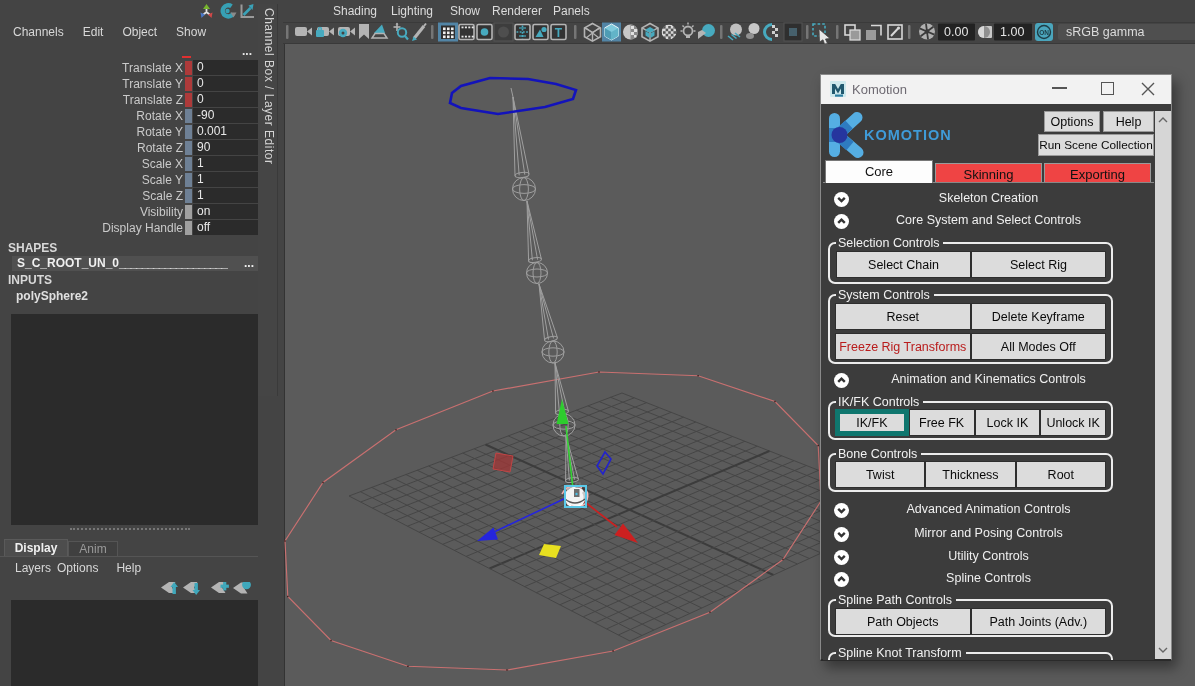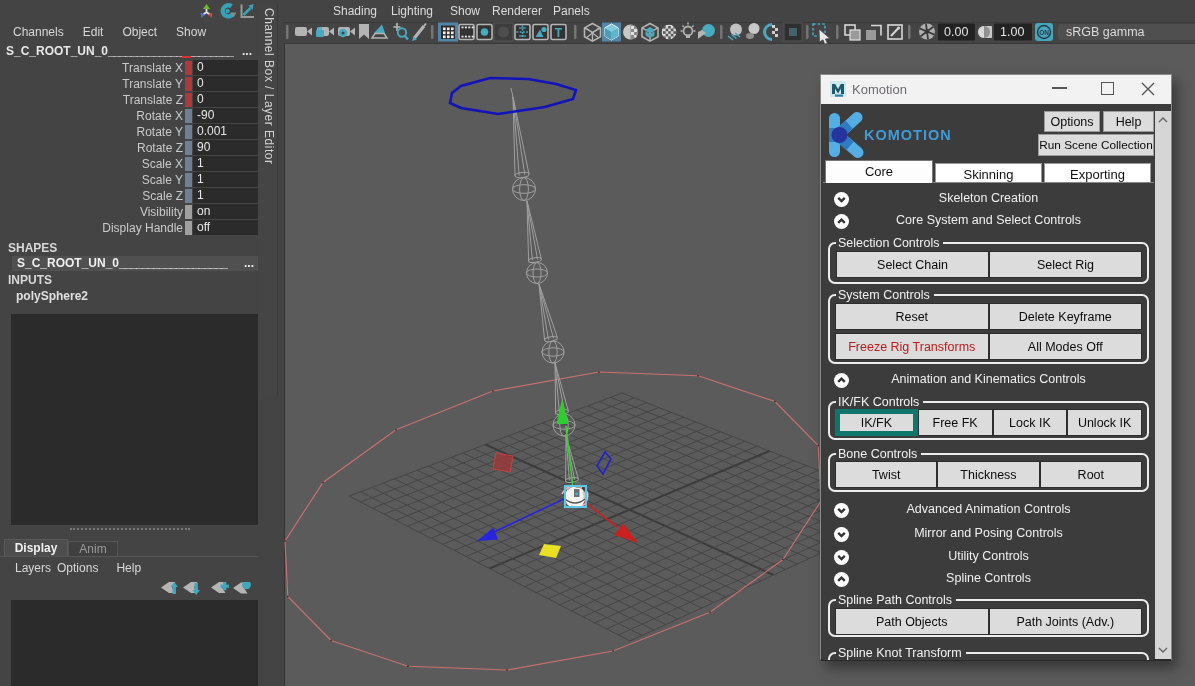--- a/index.html
+++ b/index.html
@@ -14,33 +14,32 @@
 .cval{position:absolute;left:193px;top:0;width:62px;height:15px;background:#2b2b2b;color:#e8e8e8;padding-left:4px;line-height:15px;}
 .darkbox{position:absolute;background:#2b2b2b;}
 
 #vpmenu{position:absolute;left:283px;top:0;width:912px;height:22px;background:#444444;color:#dcdcdc;font-size:12px;}
 #vpmenu span{position:absolute;top:4px;}
 #vptool{position:absolute;left:283px;top:22px;width:912px;height:22px;background:#444444;border-top:1px solid #3a3a3a;border-bottom:1px solid #393939;box-sizing:border-box;}
 #vp3d{position:absolute;left:284px;top:44px;width:911px;height:642px;background:#5b5b5b;border-left:1px solid #333;box-sizing:border-box;}
 
 #kwin{position:absolute;left:820px;top:74px;width:352px;height:587px;background:#3c3c3c;border:1px solid #8a8a8a;border-bottom:2px solid #2a2a2a;box-sizing:border-box;box-shadow:5px 7px 12px rgba(0,0,0,0.4);}
 #ktitle{position:absolute;left:0;top:0;width:350px;height:29px;background:#f2f2f2;}
-.ktab{position:absolute;background:#ffffff;color:#111;text-align:center;font-size:13px;line-height:21px;border:1px solid #9a9a9a;border-bottom:none;box-sizing:border-box;}
+.ktab{position:absolute;background:#ef4444;color:#111;text-align:center;font-size:13px;line-height:21px;border:1px solid #9a9a9a;border-bottom:none;box-sizing:border-box;}
 .ksechead{position:absolute;left:0px;width:331px;height:22px;color:#f0f0f0;font-size:12.5px;text-align:center;}
-.kgroup{position:absolute;left:5px;width:321px;border:2px solid #ececec;border-radius:7px;background:#3c3c3c;box-sizing:border-box;}
+.kgroup{position:absolute;left:5px;width:285px;border:2px solid #ececec;border-radius:7px;background:#3c3c3c;box-sizing:border-box;}
 .kglabel{position:absolute;top:-9px;left:6px;background:#3c3c3c;padding:0 4px 0 2px;color:#f2f2f2;font-size:12.5px;height:16px;line-height:16px;}
 .kbtn{position:absolute;top:1px;bottom:1px;background:#dcdcdc;color:#0a0a0a;font-size:12.5px;text-align:center;display:flex;align-items:center;justify-content:center;}
 #kscroll{position:absolute;left:334px;top:36px;width:16px;height:548px;background:#d6d6d6;}
 </style></head>
 <body>
 <div id="root">
 
 <div id="cbox">
   <div class="cmenu"><span>Channels</span><span>Edit</span><span>Object</span><span>Show</span></div>
-  <div class="abs" style="left:6px;top:44px;width:246px;color:#e8e8e8;font-weight:bold;font-size:12px;white-space:nowrap;overflow:hidden;">S_C_ROOT_UN_0<span style="letter-spacing:-1px;">______________________</span></div>
   <div class="abs" style="right:6px;top:44px;color:#e8e8e8;font-weight:bold;">...</div>
       <div class="abs" style="left:182px;top:56px;width:9px;height:2px;background:#e03030;"></div>
 
   <div id="crows">
         <div class="crow" style="top:60px">
           <span class="clab">Translate X</span>
           <span class="csw" style="background:#ad3a3a"></span>
           <span class="cval">0</span>
         </div>
         <div class="crow" style="top:76px">

